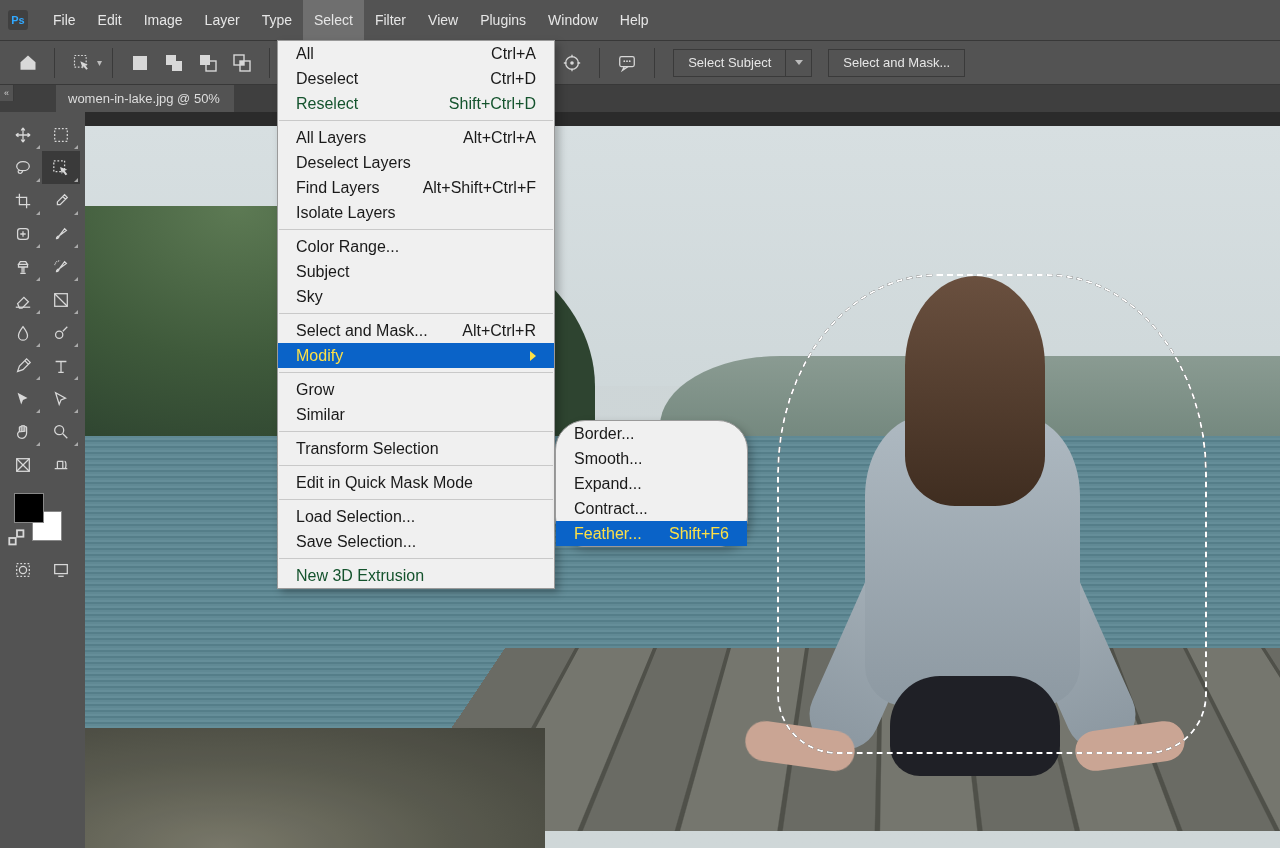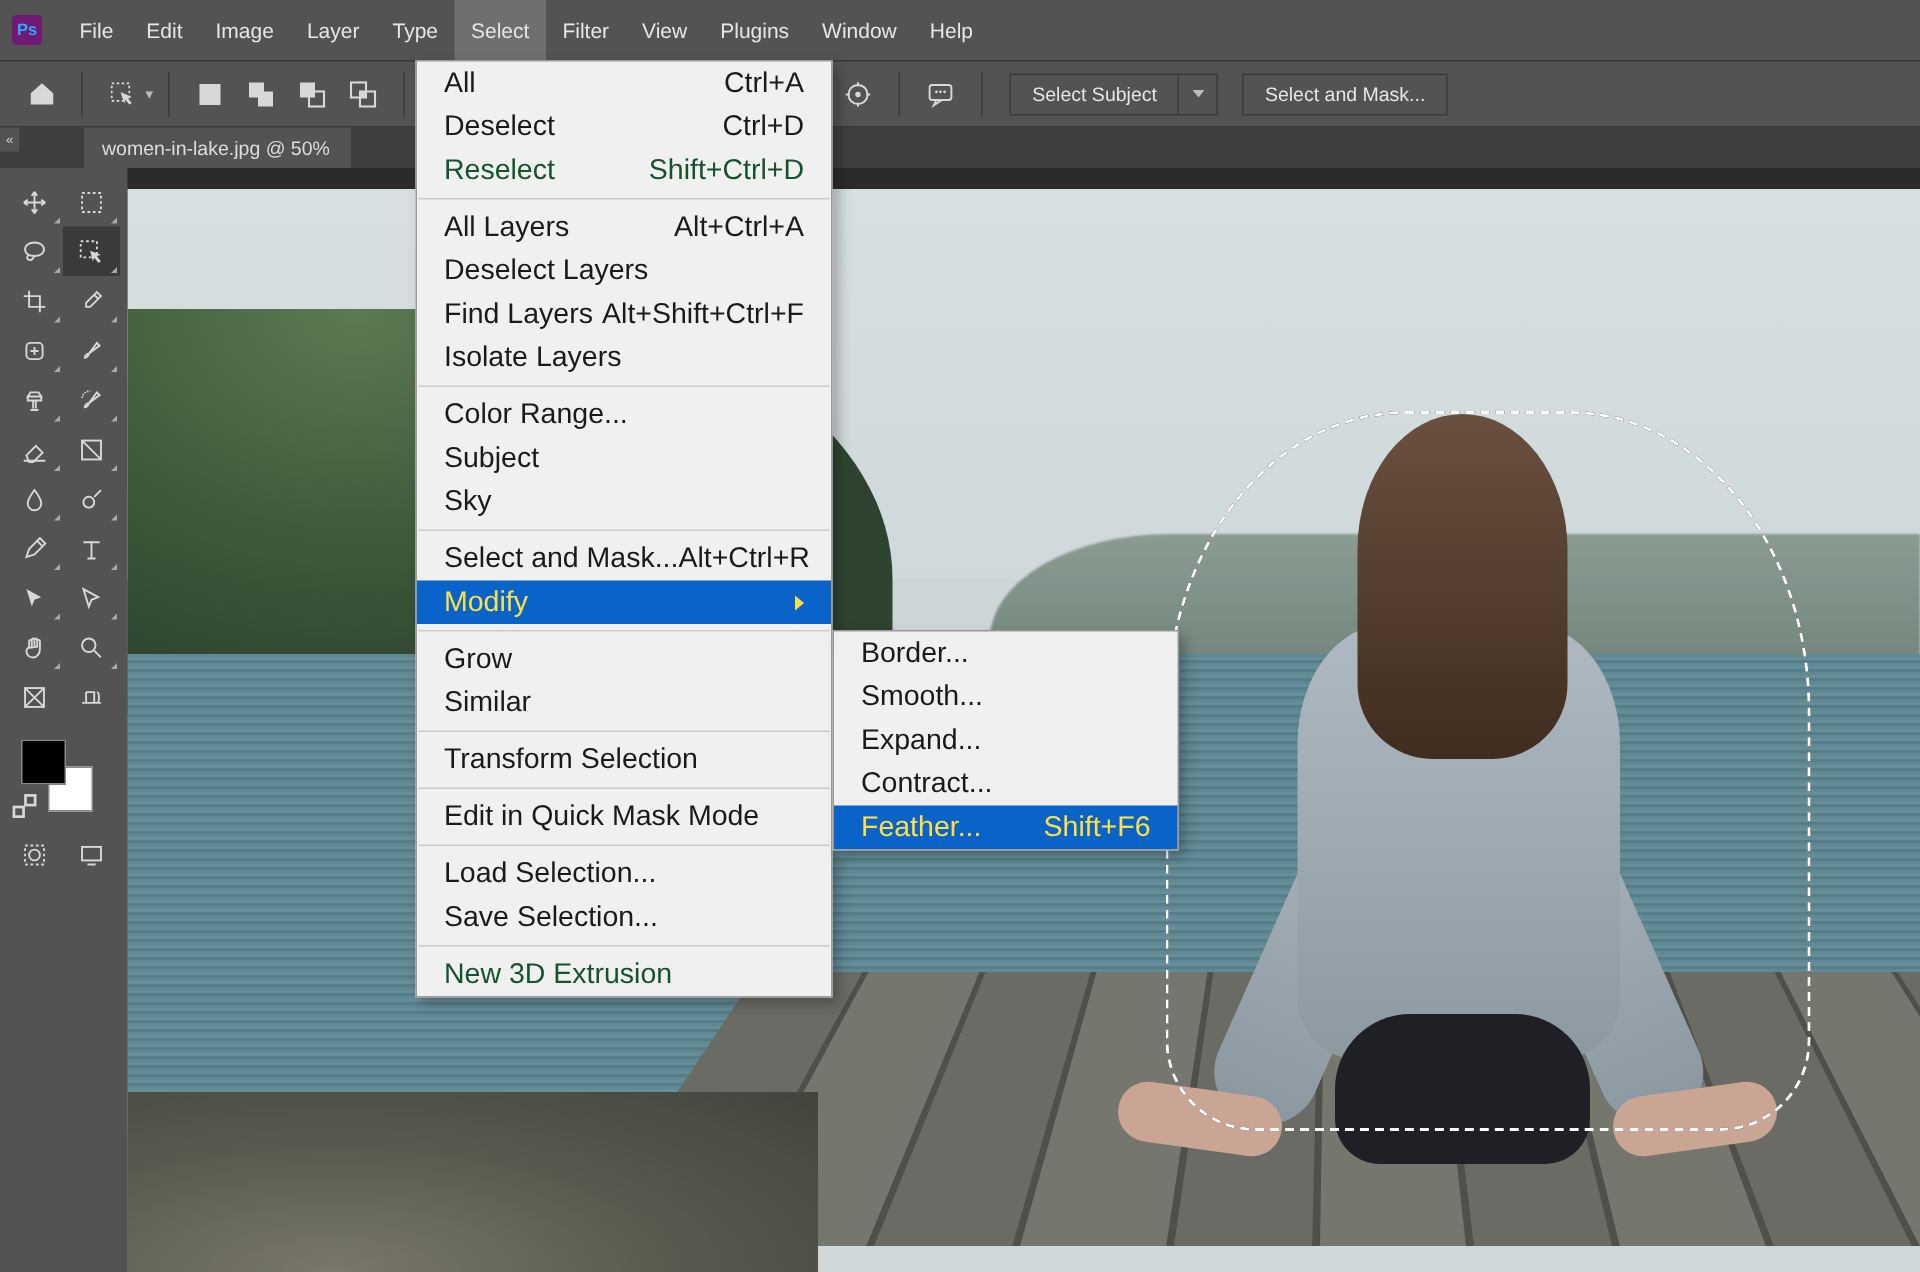--- a/index.html
+++ b/index.html
@@ -1,20 +1,20 @@
 <!DOCTYPE html>
 <html><head>
 <meta charset="utf-8">
 <style>
   * { box-sizing: border-box; margin: 0; padding: 0; font-family: "Segoe UI", Tahoma, sans-serif; }
   body { width: 1280px; height: 848px; overflow: hidden; background: #535353; position: relative; }
   
   
   .menubar { height: 40px; background: #535353; display: flex; align-items: center; padding-left: 8px; color: #e6e6e6; font-size: 14px; }
-  .app-icon { width: 20px; height: 20px; background: #701a75; color: #31a8ff; font-weight: bold; font-size: 11px; display:flex; align-items:center; justify-content:center; margin-right: 14px; border-radius: 3px; }
+  .app-icon { width: 20px; height: 20px; background: #404040; color: #31a8ff; font-weight: bold; font-size: 11px; display:flex; align-items:center; justify-content:center; margin-right: 14px; border-radius: 3px; }
   .menubar .menu-item { padding: 0 11px; height: 40px; display:flex; align-items:center; cursor:default; }
   .menubar .menu-item.active { background: #6f6f6f; }
   
   
   .options-bar { height: 45px; background: #535353; border-top: 1px solid #383838; border-bottom: 1px solid #383838; display:flex; align-items:center; padding: 0 12px; color:#d8d8d8; font-size:13px; }
   .home-btn { width:32px; height:32px; display:flex; align-items:center; justify-content:center; }
   .sep { width:1px; height:30px; background:#3a3a3a; margin: 0 10px; }
   .opt-icon { width:22px; height:22px; margin: 0 6px; display:inline-flex; align-items:center; justify-content:center; }
   .opt-label { margin: 0 6px 0 14px; font-size:13px; }
   .dropdown { height: 26px; background:#535353; border:1px solid #3a3a3a; display:inline-flex; align-items:center; padding: 0 22px 0 8px; position:relative; font-size:13px; min-width:160px;}
@@ -63,29 +63,29 @@
   .arm-l { position:absolute; left:55px; top:260px; width:70px; height:220px; background:linear-gradient(#a9b4bc,#8b97a0); border-radius:40px; transform:rotate(24deg);}
   .arm-r { position:absolute; left:250px; top:260px; width:70px; height:220px; background:linear-gradient(#a9b4bc,#8b97a0); border-radius:40px; transform:rotate(-24deg);}
   .hand-l { position:absolute; left:-40px; top:450px; width:110px; height:40px; background:#caa594; border-radius:20px; transform:rotate(8deg);}
   .hand-r { position:absolute; left:290px; top:450px; width:110px; height:40px; background:#caa594; border-radius:20px; transform:rotate(-8deg);}
   .lap { position:absolute; left:105px; top:400px; width:170px; height:100px; background:#1f2026; border-radius:50px 50px 30px 30px;}
   
   .sel { position:absolute; border:2px dashed #fff; filter:drop-shadow(0 0 0.5px #000);}
   .sel.outer { left:692px; top:148px; width:430px; height:480px; border-radius: 160px 160px 60px 60px / 200px 200px 60px 60px; border-color:#fff; border-style:dashed;}
   
   
-  .menu-panel { position:absolute; background:#f0f0f0; border:1px solid #9a9a9a; color:#1a1a1a; font-size:19px; box-shadow: 4px 4px 8px rgba(0,0,0,0.25);}
+  .menu-panel { position:absolute; background:#f0f0f0; border:1px solid #9a9a9a; color:#1a1a1a; font-size:16px; box-shadow: 4px 4px 8px rgba(0,0,0,0.25);}
   .menu-row { display:flex; justify-content:space-between; align-items:center; padding: 3.5px 18px; white-space:nowrap; }
   .menu-row.disabled { color:#14532d; }
   .menu-row.highlight { background:#0a63c8; color:#fde047; }
   .menu-row .arrow { margin-left:30px; width:0;height:0; border-top:5px solid transparent; border-bottom:5px solid transparent; border-left:6px solid currentColor;}
   .menu-sep { height:1px; background:#c9c9c9; margin:4px 1px; }
   
   .select-panel { left:277px; top:40px; width:278px; }
-  .modify-panel { left:555px; top:420px; width:231px; }
+  .modify-panel { left:555px; top:420px; width:193px;border-radius:30px; }
   
   
   svg { width:18px; height:18px; stroke:#d8d8d8; stroke-width:1.4; fill:none; }
   .options-bar svg { width:20px; height:20px; }
 </style>
 </head>
 <body>
 
 <div class="menubar">
   <div class="app-icon">Ps</div>

